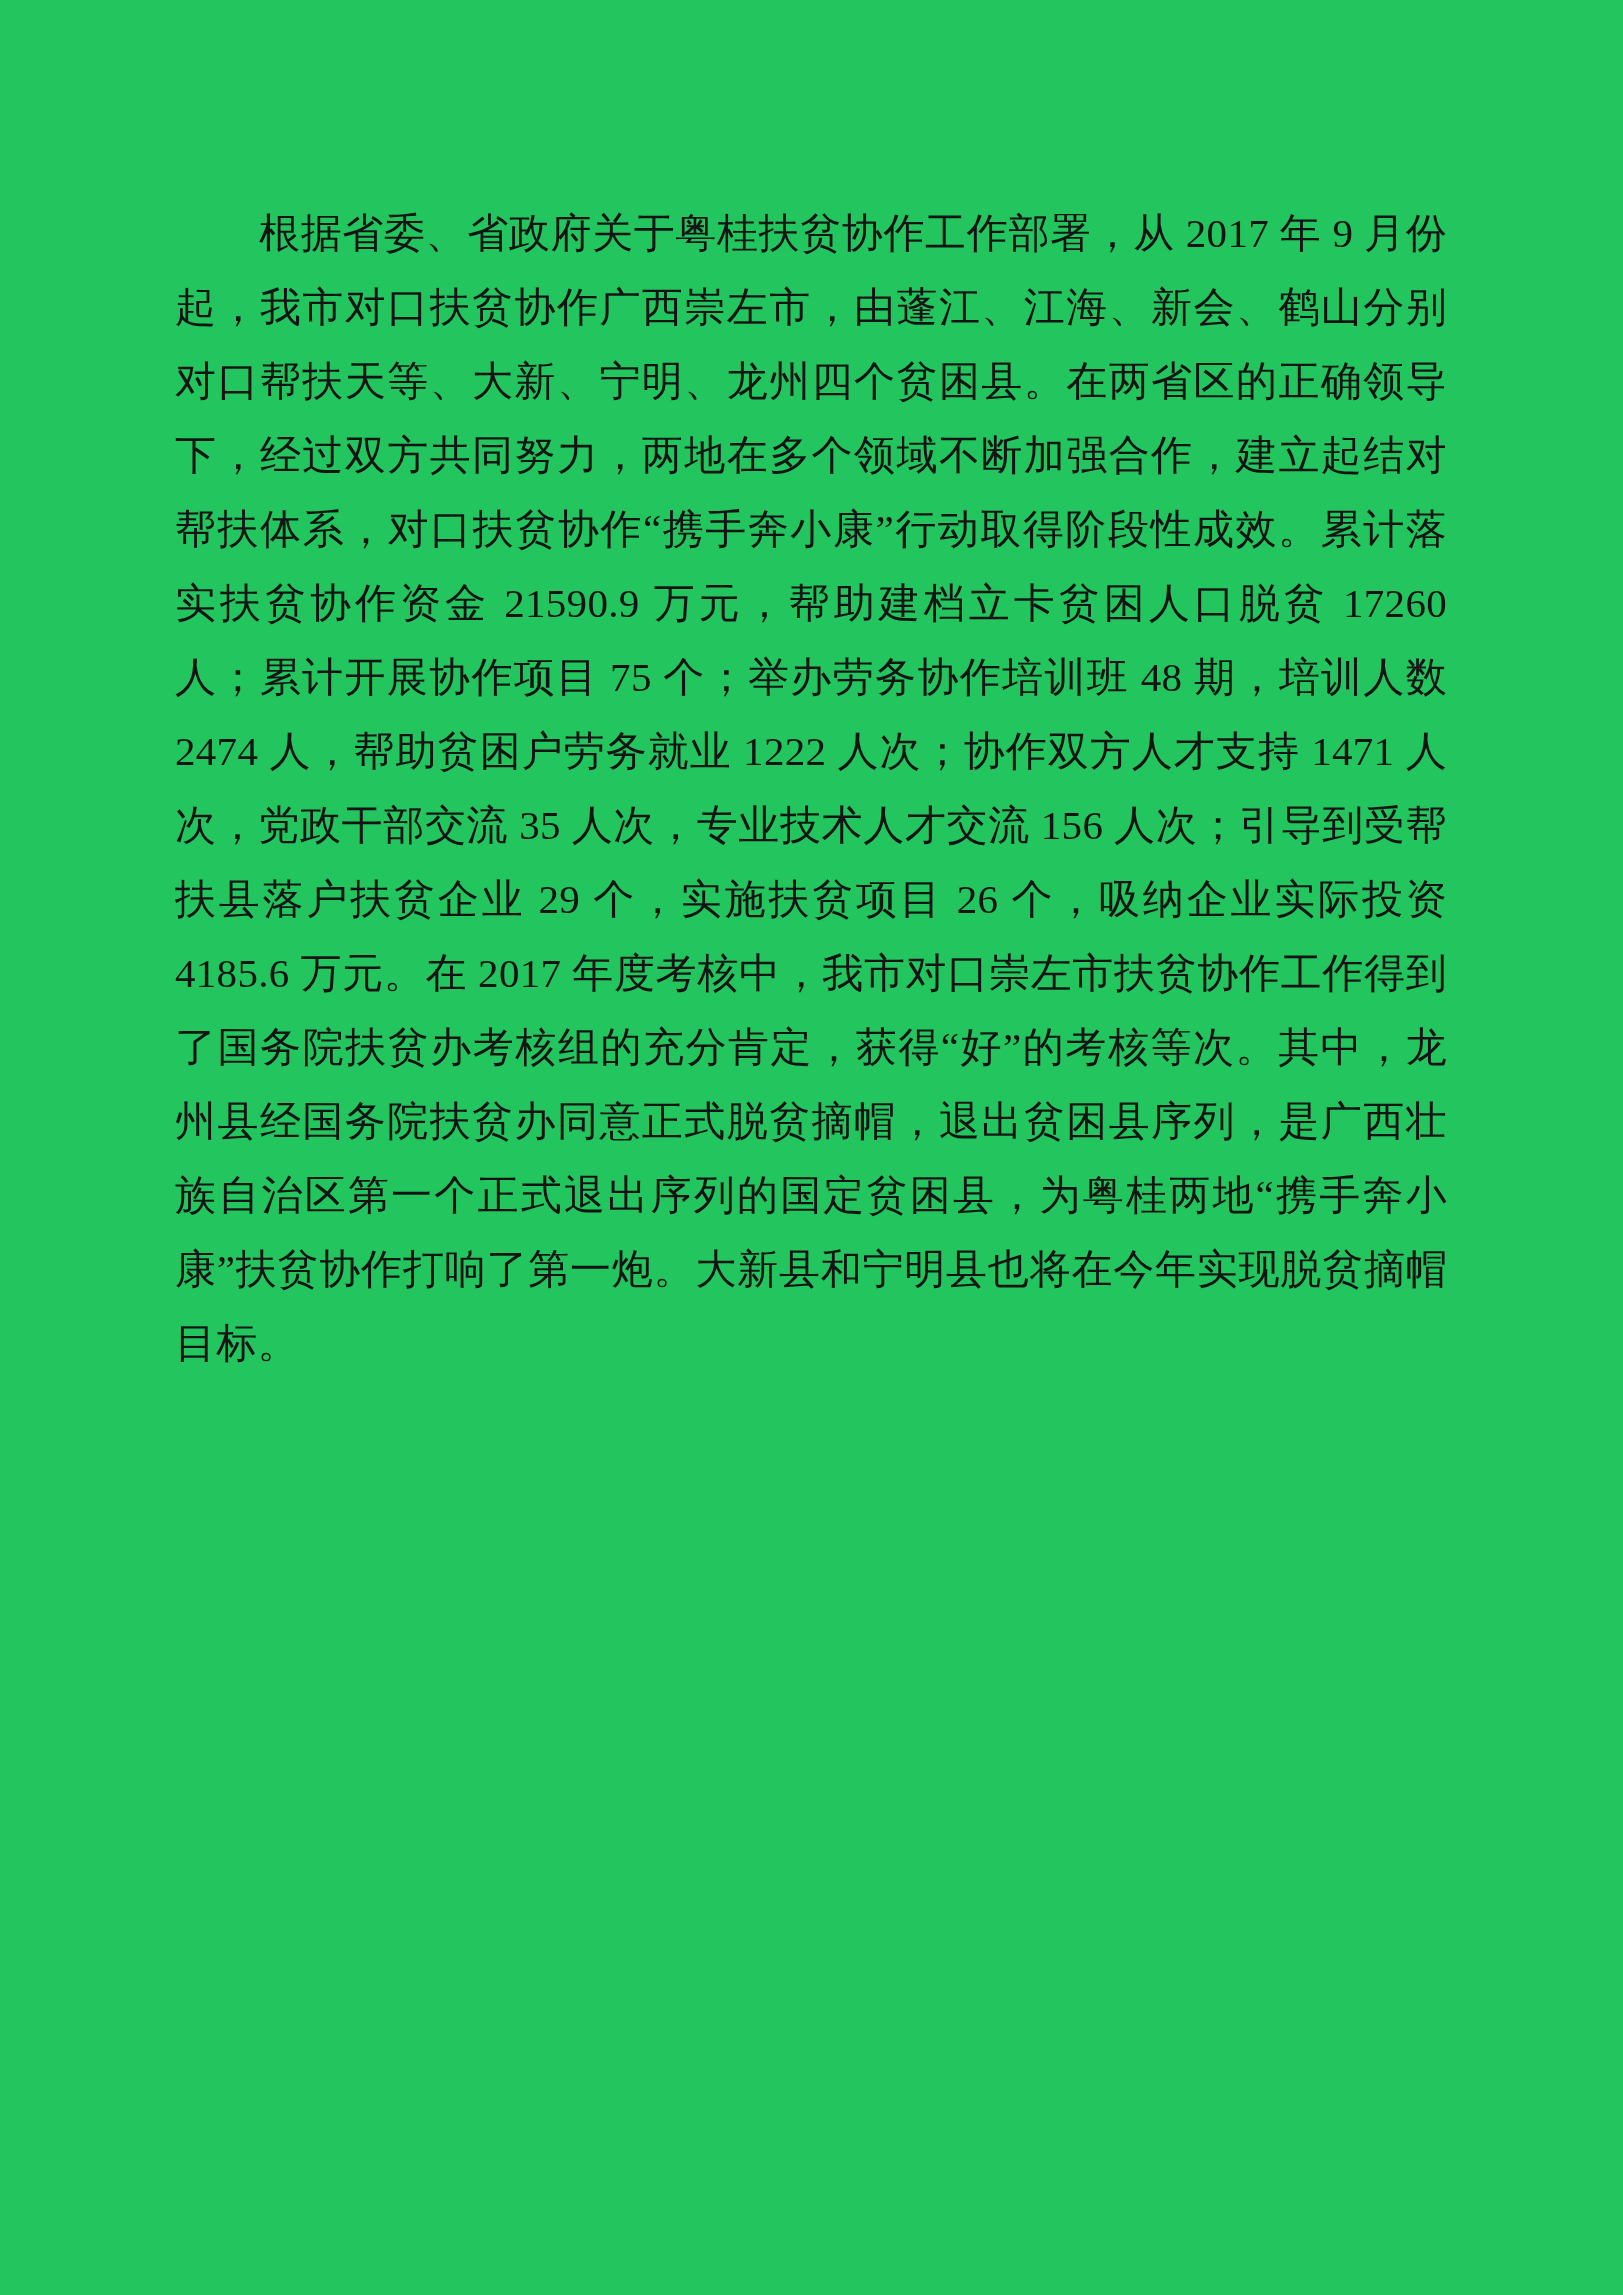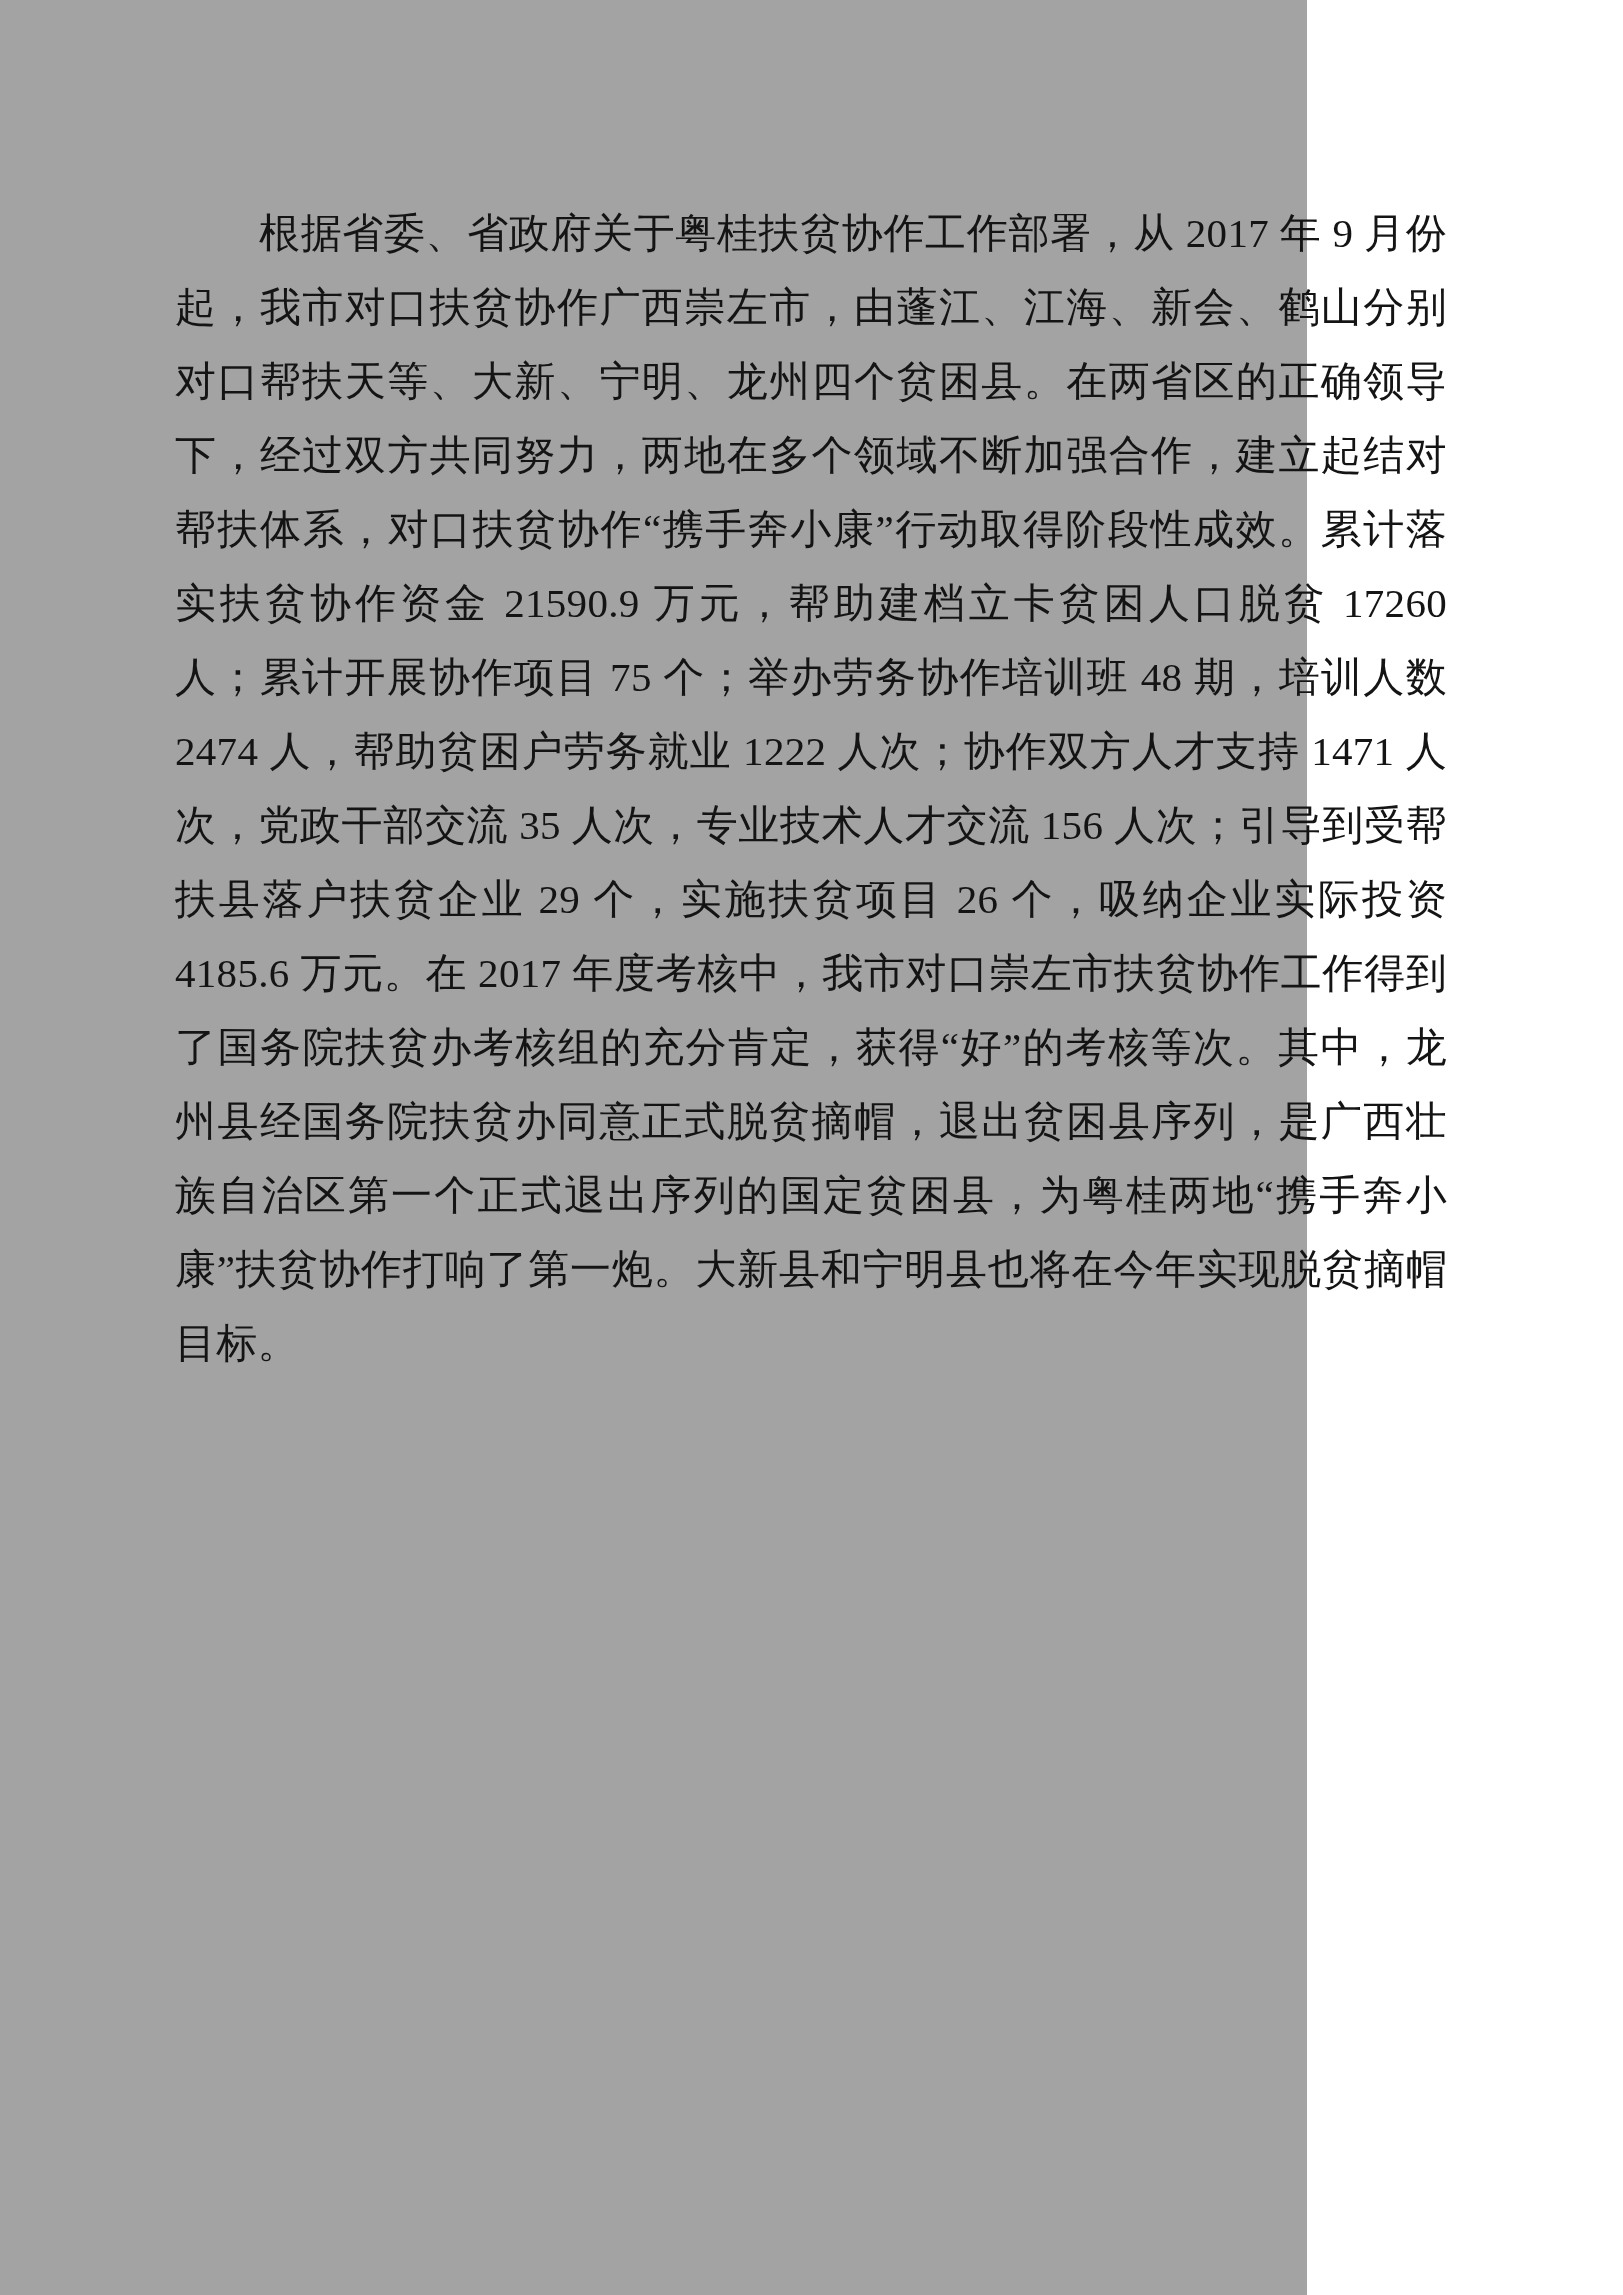--- a/index.html
+++ b/index.html
@@ -9,25 +9,25 @@
   }
   body {
     width: 1623px;
     height: 2295px;
     font-family: "Liberation Serif", "DejaVu Serif", serif;
     color: #1a1a1a;
     -webkit-font-smoothing: antialiased;
   }
   .page {
     position: relative;
-    width: 1307px;
+    width: 1623px;
     height: 2295px;
     box-sizing: border-box;
     padding: 196px 175px 0 175px;
-    background: #a3a3a3;
+    background: #22c55e;
   }
   .doc-body {
     width: 1272px;
   }
   .para {
     font-size: 41px;
     line-height: 74px;
     text-align: justify;
     text-justify: inter-ideograph;
     text-indent: 84px;

